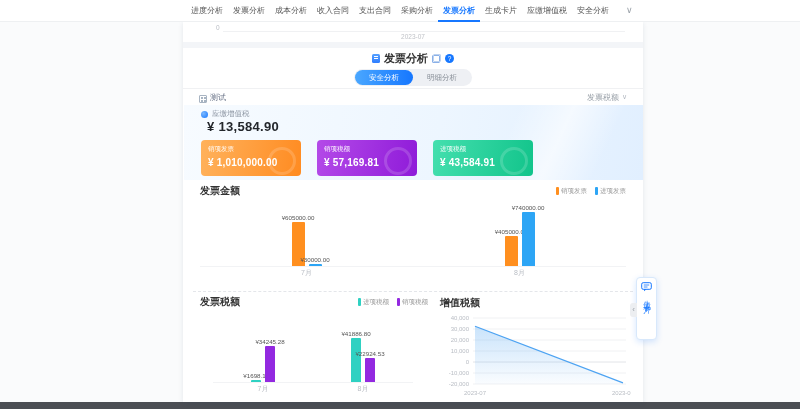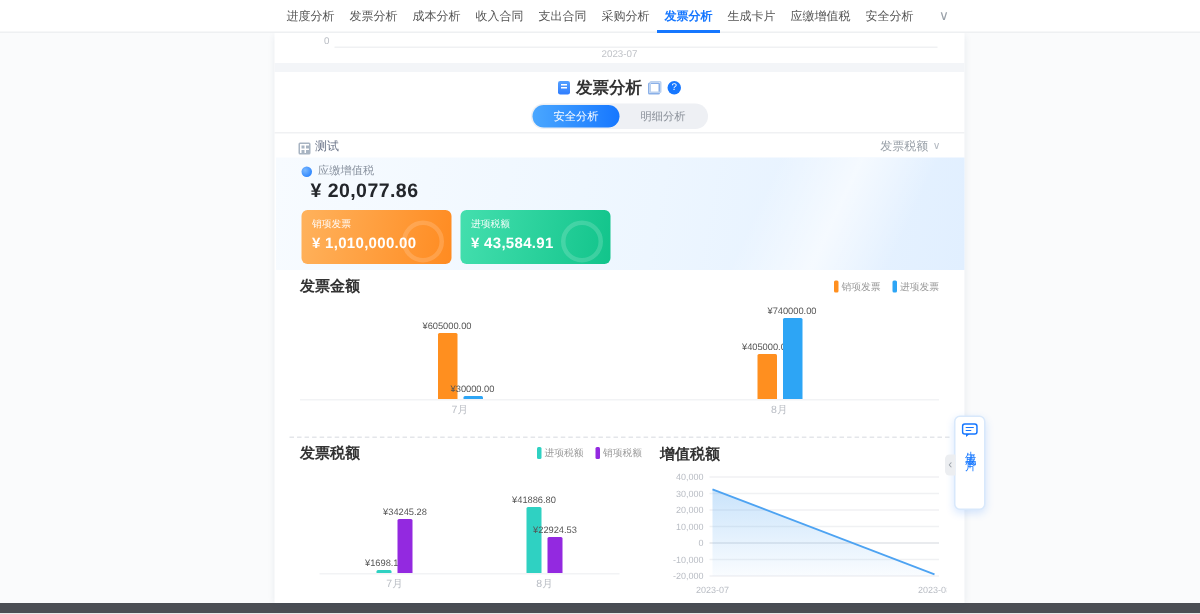--- a/index.html
+++ b/index.html
@@ -45,21 +45,21 @@
   .building-icon::after { content:''; position:absolute; left:1px; top:1px; width:2px; height:2px; background:#a8b4c2; box-shadow:3px 0 0 #a8b4c2, 0 3px 0 #a8b4c2, 3px 3px 0 #a8b4c2; }
   .date-filter { font-size:8px; color:#99a0a8; display:flex; gap:3px; align-items:center; cursor:pointer; }
   .date-caret { font-size:7px; color:#b4bac2; }
 
   .stats-band { position:absolute; left:1px; top:83px; right:0; height:75px; background:linear-gradient(100deg,#f7fbff 0%,#edf6ff 55%,#e1efff 100%); overflow:hidden; }
   .stats-band::before { content:''; position:absolute; right:-20px; top:-10px; width:260px; height:95px; background:linear-gradient(115deg, rgba(255,255,255,0) 40%, rgba(255,255,255,.6) 58%, rgba(255,255,255,0) 75%); }
   .stat-row { position:absolute; left:17px; top:4px; display:flex; gap:4px; align-items:center; }
   .stat-dot { width:7px; height:7px; border-radius:50%; background:radial-gradient(circle at 35% 35%, #7ab8ff, #1677ff); }
   .stat-label { font-size:7.5px; color:#8a93a0; }
   .stat-value { position:absolute; left:23px; top:14px; font-size:13px; font-weight:bold; color:#23262b; letter-spacing:.3px; }
-  .cards-row { position:absolute; left:17px; top:35px; display:flex; gap:6px; }
+  .cards-row { position:absolute; left:17px; top:35px; display:flex; gap:16px; }
   .stat-card { width:100px; height:36px; border-radius:4px; padding:5px 7px; color:#fff; position:relative; overflow:hidden; cursor:pointer; }
   .stat-card-label { font-size:6.5px; opacity:.95; display:block; }
   .stat-card-value { font-size:10px; font-weight:bold; display:block; margin-top:3px; letter-spacing:.2px; white-space:nowrap; }
   .stat-card::after { content:''; position:absolute; right:5px; top:7px; width:22px; height:22px; border:3px solid rgba(255,255,255,.16); border-radius:50%; }
 
   .chart-header { position:absolute; display:flex; justify-content:space-between; align-items:center; }
   .chart-header.amount { left:17px; right:17px; top:162px; height:14px; }
   .chart-header.tax { left:17px; top:274px; width:228px; height:12px;text-align:right; }
   .chart-title { font-size:10px; font-weight:bold; color:#333; }
   .chart-title.line-title { position:absolute; left:257px; top:274px; }
@@ -141,25 +141,29 @@
         <span>发票税额</span>
         <span class="date-caret">∨</span>
       </div>
     </div>
 
     <section class="stats-band">
       <div class="stat-row">
         <span class="stat-dot"></span>
         <span class="stat-label">应缴增值税</span>
       </div>
-      <div class="stat-value">¥ 20,077.86</div>
+      <div class="stat-value">¥ 13,584.90</div>
       <div class="cards-row" id="cards-row">
           <div class="stat-card" style="background: linear-gradient(100deg, rgb(255, 178, 92), rgb(255, 139, 33));">
             <span class="stat-card-label">销项发票</span>
             <span class="stat-card-value">¥ 1,010,000.00</span>
+          </div>
+          <div class="stat-card" style="background: linear-gradient(100deg, rgb(180, 74, 232), rgb(143, 27, 217));">
+            <span class="stat-card-label">销项税额</span>
+            <span class="stat-card-value">¥ 57,169.81</span>
           </div>
           <div class="stat-card" style="background: linear-gradient(100deg, rgb(68, 223, 174), rgb(18, 196, 139));">
             <span class="stat-card-label">进项税额</span>
             <span class="stat-card-value">¥ 43,584.91</span>
           </div>
         </div>
     </section>
 
     <div class="chart-header amount">
       <span class="chart-title">发票金额</span>

